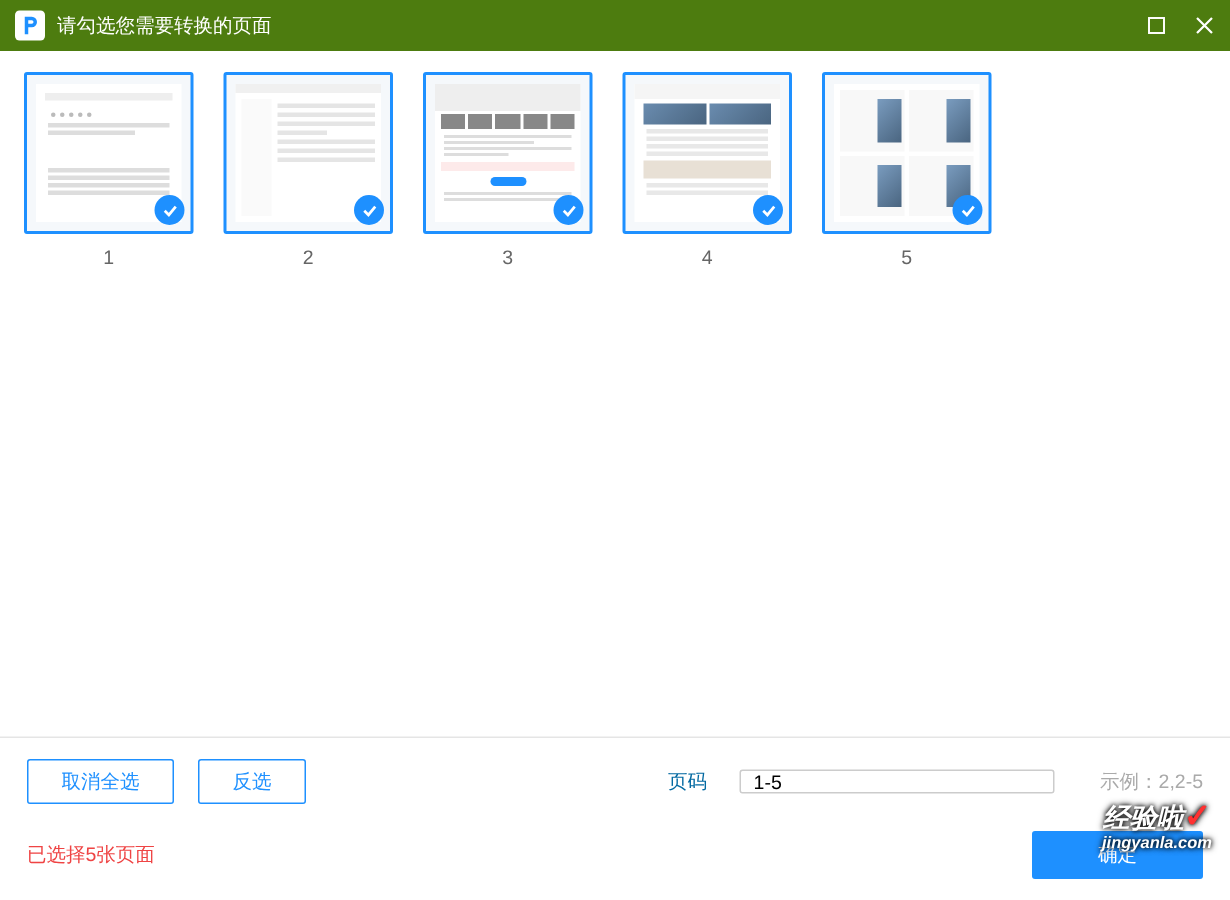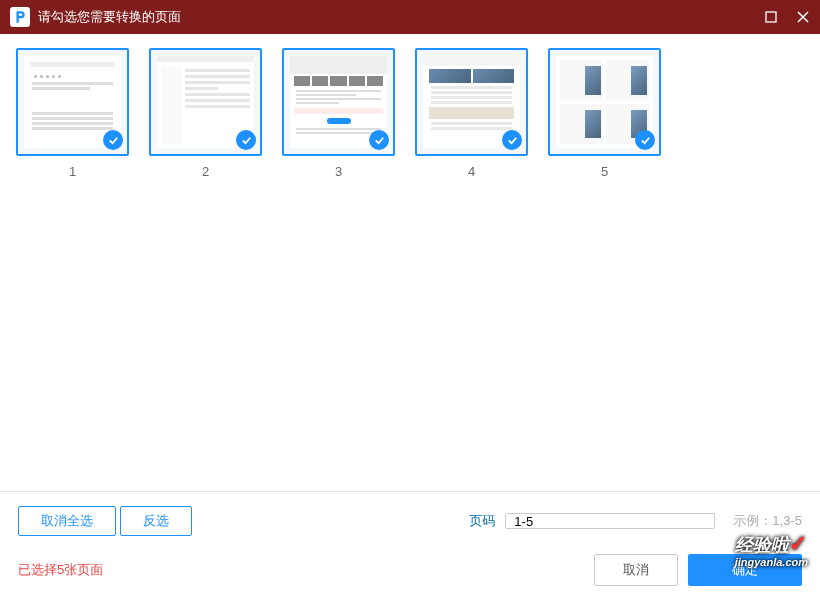--- a/index.html
+++ b/index.html
@@ -1,18 +1,18 @@
 <!DOCTYPE html>
 <html><head>
   <meta charset="utf-8">
   <style>
     * { margin: 0; padding: 0; box-sizing: border-box; }
     body { font-family: "Microsoft YaHei", Arial, sans-serif; font-size: 13px; color: #333; background: #fff; width: 820px; height: 600px; overflow: hidden; position: relative; }
     
-    .titlebar { height: 34px; background: #7f1d1d; display: flex; align-items: center; padding: 0 10px; color: #fff; }
+    .titlebar { height: 34px; background: #4d7c0f; display: flex; align-items: center; padding: 0 10px; color: #fff; }
     .app-icon { width: 20px; height: 20px; background: #fff; border-radius: 3px; display: flex; align-items: center; justify-content: center; margin-right: 8px; }
     .app-icon svg { width: 14px; height: 14px; }
     .title-text { flex: 1; font-size: 13px; }
     .win-controls { display: flex; gap: 18px; align-items: center; }
     .win-btn { width: 14px; height: 14px; cursor: pointer; display: flex; align-items: center; justify-content: center; }
     
     .content { height: 454px; padding: 14px 16px; overflow-y: auto; }
     .thumb-grid { display: flex; gap: 20px; }
     .thumb-item { display: flex; flex-direction: column; align-items: center; }
     .thumb-box { width: 113px; height: 108px; border: 2px solid #1E90FF; border-radius: 2px; position: relative; background: #f5f8fb; cursor: pointer; overflow: hidden; }
@@ -39,21 +39,21 @@
     .pv3 .btn { width:24px; height:6px; background:#1E90FF; margin:4px auto; border-radius:3px; }
     .pv4 .t { height:10px; background:#f5f5f5; }
     .pv4 .dual { display:flex; gap:2px; margin:3px 6px; }
     .pv4 .dual span { flex:1; height:14px; background:linear-gradient(135deg,#6a8caf,#4a6580); }
     .pv4 .list div { height:3px; margin:2px 8px; background:#e8e8e8; }
     .pv5 .grid2 { display:grid; grid-template-columns:1fr 1fr; gap:3px; padding:4px; height:100%; }
     .pv5 .cell { background:#f8f8f8; position:relative; }
     .pv5 .cell::after { content:''; position:absolute; right:2px; top:6px; bottom:6px; width:16px; background:linear-gradient(135deg,#7a9cbf,#4a6580); }
     
     .footer { position: absolute; left: 0; right: 0; bottom: 0; border-top: 1px solid #e5e5e5; padding: 14px 18px; background:#fff; }
-    .footer-row1 { display: flex; align-items: center; gap: 4px; margin-bottom: 18px; }
+    .footer-row1 { display: flex; align-items: center; gap: 16px; margin-bottom: 18px; }
     .outline-btn { height: 30px; padding: 0 22px; border: 1px solid #1E90FF; background: #fff; color: #1E90FF; border-radius: 2px; cursor: pointer; font-size: 13px; }
     .spacer { flex: 1; }
     .page-label { color: #0369a1; margin-right: 6px; }
     .page-input { width: 210px; height: 16px; border: 1px solid #ccc; padding: 4px 8px; font-size: 13px; border-radius: 2px; }
     .hint { color: #aaa; margin-left: 14px; }
     .footer-row2 { display: flex; align-items: center; }
     .status-text { flex: 1; color: #ef4444; }
     .cancel-btn { height: 32px; padding: 0 28px; border: 1px solid #ccc; background: #fff; color: #555; border-radius: 2px; cursor: pointer; margin-right: 10px; font-size: 13px; }
     .confirm-btn { height: 32px; padding: 0 44px; border: none; background: #1E90FF; color: #fff; border-radius: 2px; cursor: pointer; font-size: 13px; }
     
@@ -235,25 +235,24 @@
   </div>
 </div>
 
 <div class="footer">
   <div class="footer-row1">
     <button class="outline-btn">取消全选</button>
     <button class="outline-btn">反选</button>
     <div class="spacer"></div>
     <span class="page-label">页码</span>
     <input class="page-input" value="1-5" style="">
-    <span class="hint">示例：1,3-5</span>
+    <span class="hint">示例：2,2-5</span>
   </div>
   <div class="footer-row2">
     <div class="status-text">已选择5张页面</div>
-    <button class="cancel-btn">取消</button>
     <button class="confirm-btn">确定</button>
   </div>
 </div>
 
 <div class="watermark">
   <div class="wm1"><span>经验啦</span><span class="chk">✓</span></div>
   <div class="wm2">jingyanla.com</div>
 </div>
 
 </body></html>

